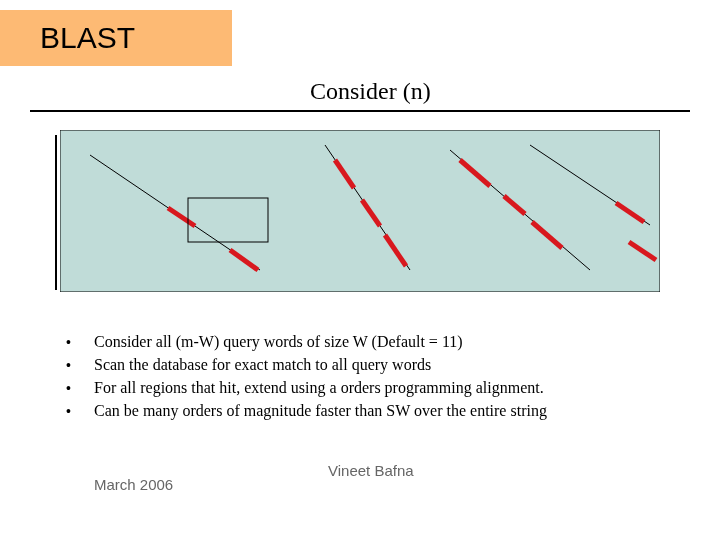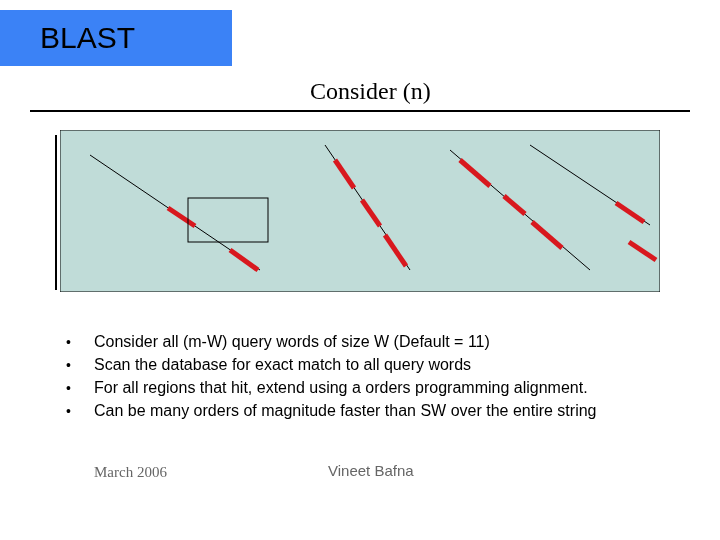--- a/index.html
+++ b/index.html
@@ -7,21 +7,21 @@
     width: 720px;
     height: 540px;
     background: #fff;
     font-family: Arial, Helvetica, sans-serif;
     position: relative;
   }
   .title-band {
     position: absolute;
     left: 0; top: 10px;
     width: 232px; height: 56px;
-    background: #3b82f6;
+    background: #fdba74;
     display: flex;
     align-items: center;
     padding-left: 40px;
   }
   .title-text {
     font-size: 30px;
     color: #000;
     font-family: Arial, sans-serif;
   }
   .db-label {
@@ -57,27 +57,27 @@
     font-size: 14px;
     color: #000;
     line-height: 20px;
     text-align: left;
     padding-left: 2px;
   }
   .bullet-text {
     flex: 1;
     font-size: 16px;
     color: #000;
-    font-family: Liberation Sans, sans-serif;
+    font-family: Liberation Serif, serif;
     line-height: 20px;
   }
   .footer-date {
     position: absolute;
-    left: 94px; top: 464px;
-    font-family: Liberation Serif, serif;
+    left: 94px; top: 476px;
+    font-family: Liberation Sans, sans-serif;
     font-size: 15px;
     color: #666;
   }
   .footer-author {
     position: absolute;
     left: 328px; top: 462px;
     font-family: Liberation Sans, sans-serif;
     font-size: 15px;
     color: #666;
   }

